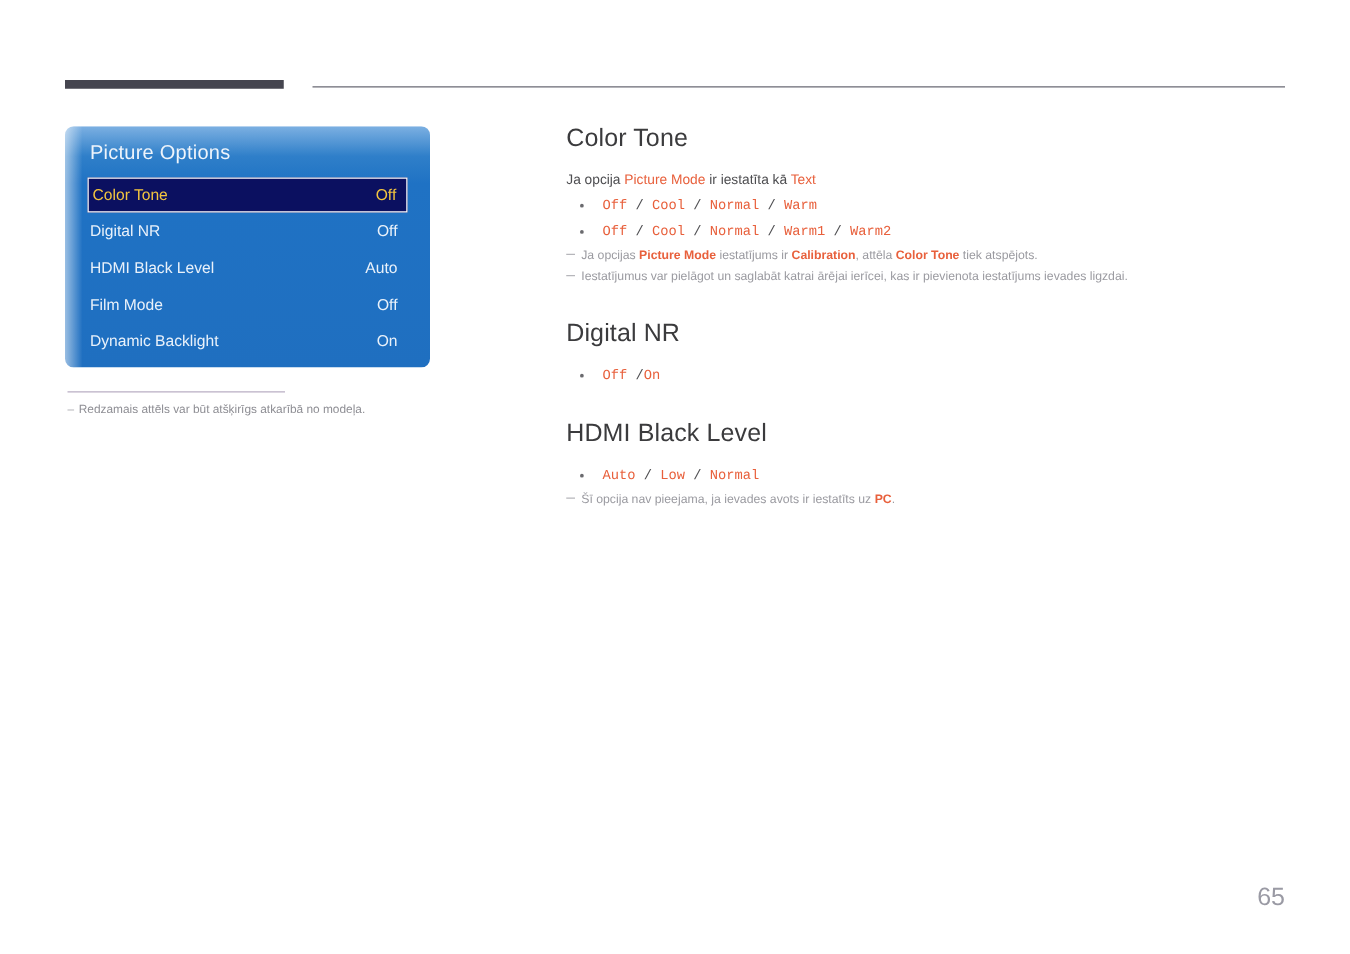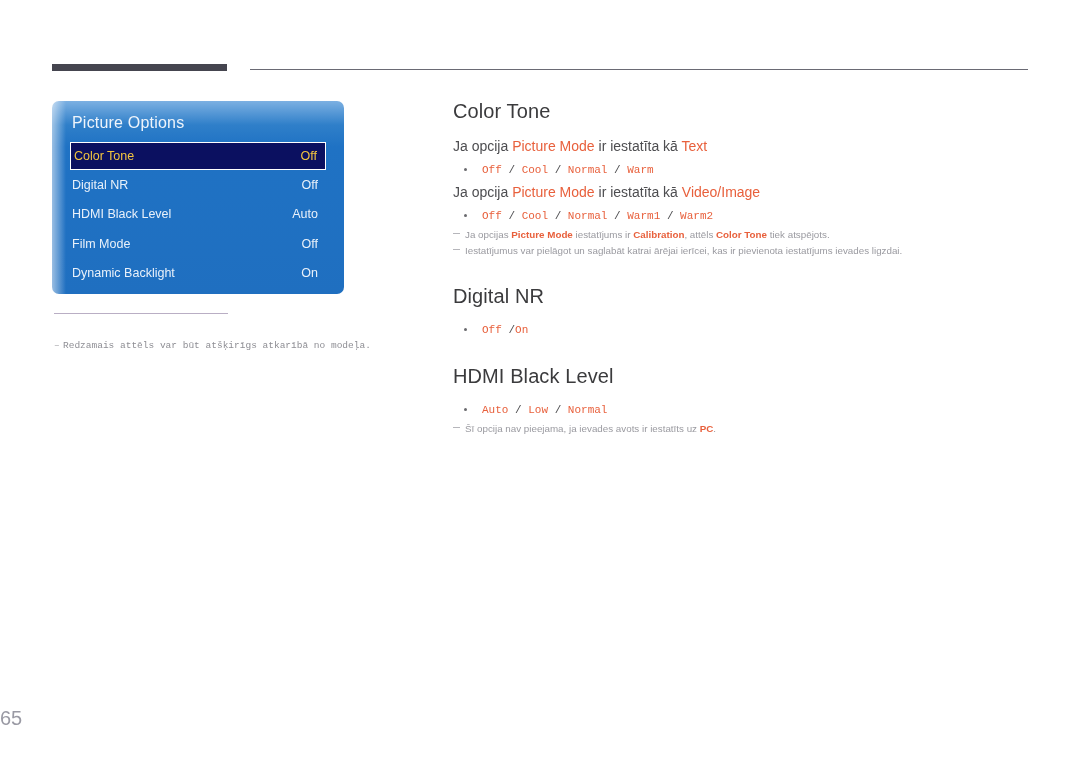--- a/index.html
+++ b/index.html
@@ -96,26 +96,25 @@
     position: absolute;
     left: 54px;
     top: 313px;
     width: 174px;
     height: 1px;
     background: #b9aec4;
   }
   .foot-note {
     position: absolute;
     left: 54px;
-    top: 340px;
+    top: 322px;
     width: 320px;
     font-size: 9.5px;
     color: #8e8e94;
     white-space: nowrap;
-    font-family: Liberation Mono, monospace;
   }
   .foot-note .dash {
     display: inline-block;
     width: 9px;
     color: #a9a9ae;
   }
 
   
   .content {
     position: absolute;
@@ -126,21 +125,21 @@
   h2.sec-title {
     font-size: 20px;
     font-weight: normal;
     color: #3b3b3d;
     letter-spacing: 0.1px;
     margin: 0 0 13px 0;
   }
   .sec + .sec { margin-top: 26px; }
 
   p.body-line {
-    font-size: 14px;
+    font-size: 11px;
     color: #4d4d50;
     line-height: 1.55;
     margin: 0 0 3px 0;
     white-space: nowrap;
   }
   .accent { color: #e8603c; }
   .accent-b { color: #e8603c; font-weight: bold; }
 
   ul.opts {
     list-style: none;
@@ -186,21 +185,21 @@
     background: #b6b6bb;
   }
   .note .accent-b { color: #e8603c; font-weight: bold; }
 
   
   .page-num {
     position: absolute;
     left: 0;
     top: 707px;
     width: 1028px;
-    text-align: left;
+    text-align: right;
     font-size: 20px;
     color: #9a9aa4;
   }
 </style>
 </head>
 <body>
 
 <div class="page">
 
   <div class="header-bar-thick"></div>
@@ -247,27 +246,26 @@
 
     <div class="sec">
       <h2 class="sec-title">Color Tone</h2>
 
       <p class="body-line"><span>Ja opcija </span><span class="accent">Picture Mode</span><span> ir iestatīta kā </span><span class="accent">Text</span></p>
 
       <ul class="opts">
         <li><span class="accent">Off</span><span> / </span><span class="accent">Cool</span><span> / </span><span class="accent">Normal</span><span> / </span><span class="accent">Warm</span></li>
       </ul>
 
-      <p class="body-line"><span>Ja opcija </span><span class="accent">Picture Mode</span><span> ir iestatīta kā </span><span class="accent">Video/Image</span></p>
 
       <ul class="opts">
         <li><span class="accent">Off</span><span> / </span><span class="accent">Cool</span><span> / </span><span class="accent">Normal</span><span> / </span><span class="accent">Warm1</span><span> / </span><span class="accent">Warm2</span></li>
       </ul>
 
-      <div class="note"><span>Ja opcijas </span><span class="accent-b">Picture Mode</span><span> iestatījums ir </span><span class="accent-b">Calibration</span><span>, attēls </span><span class="accent-b">Color Tone</span><span> tiek atspējots.</span></div>
+      <div class="note"><span>Ja opcijas </span><span class="accent-b">Picture Mode</span><span> iestatījums ir </span><span class="accent-b">Calibration</span><span>, attēla </span><span class="accent-b">Color Tone</span><span> tiek atspējots.</span></div>
 
       <div class="note">Iestatījumus var pielāgot un saglabāt katrai ārējai ierīcei, kas ir pievienota iestatījums ievades ligzdai.</div>
     </div>
 
     <div class="sec">
       <h2 class="sec-title">Digital NR</h2>
       <ul class="opts">
         <li><span class="accent">Off</span><span>&nbsp;</span><span>/</span><span class="accent">On</span></li>
       </ul>
     </div>

